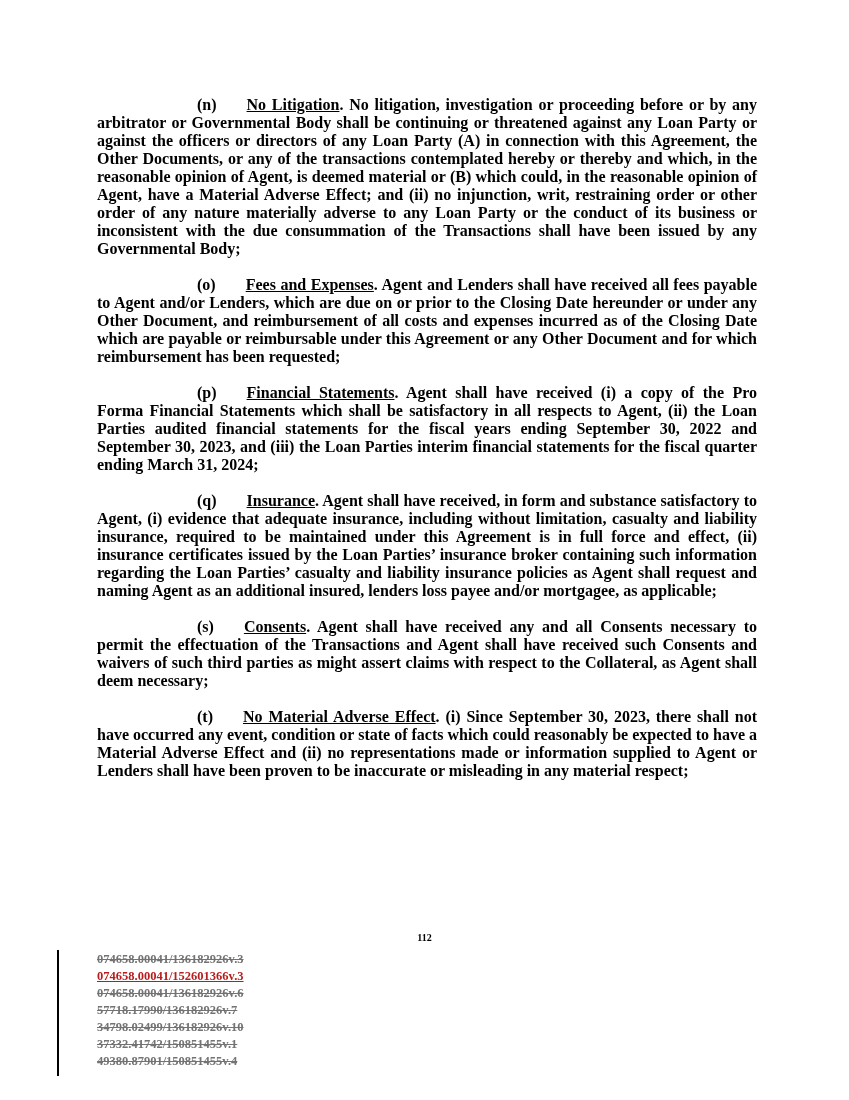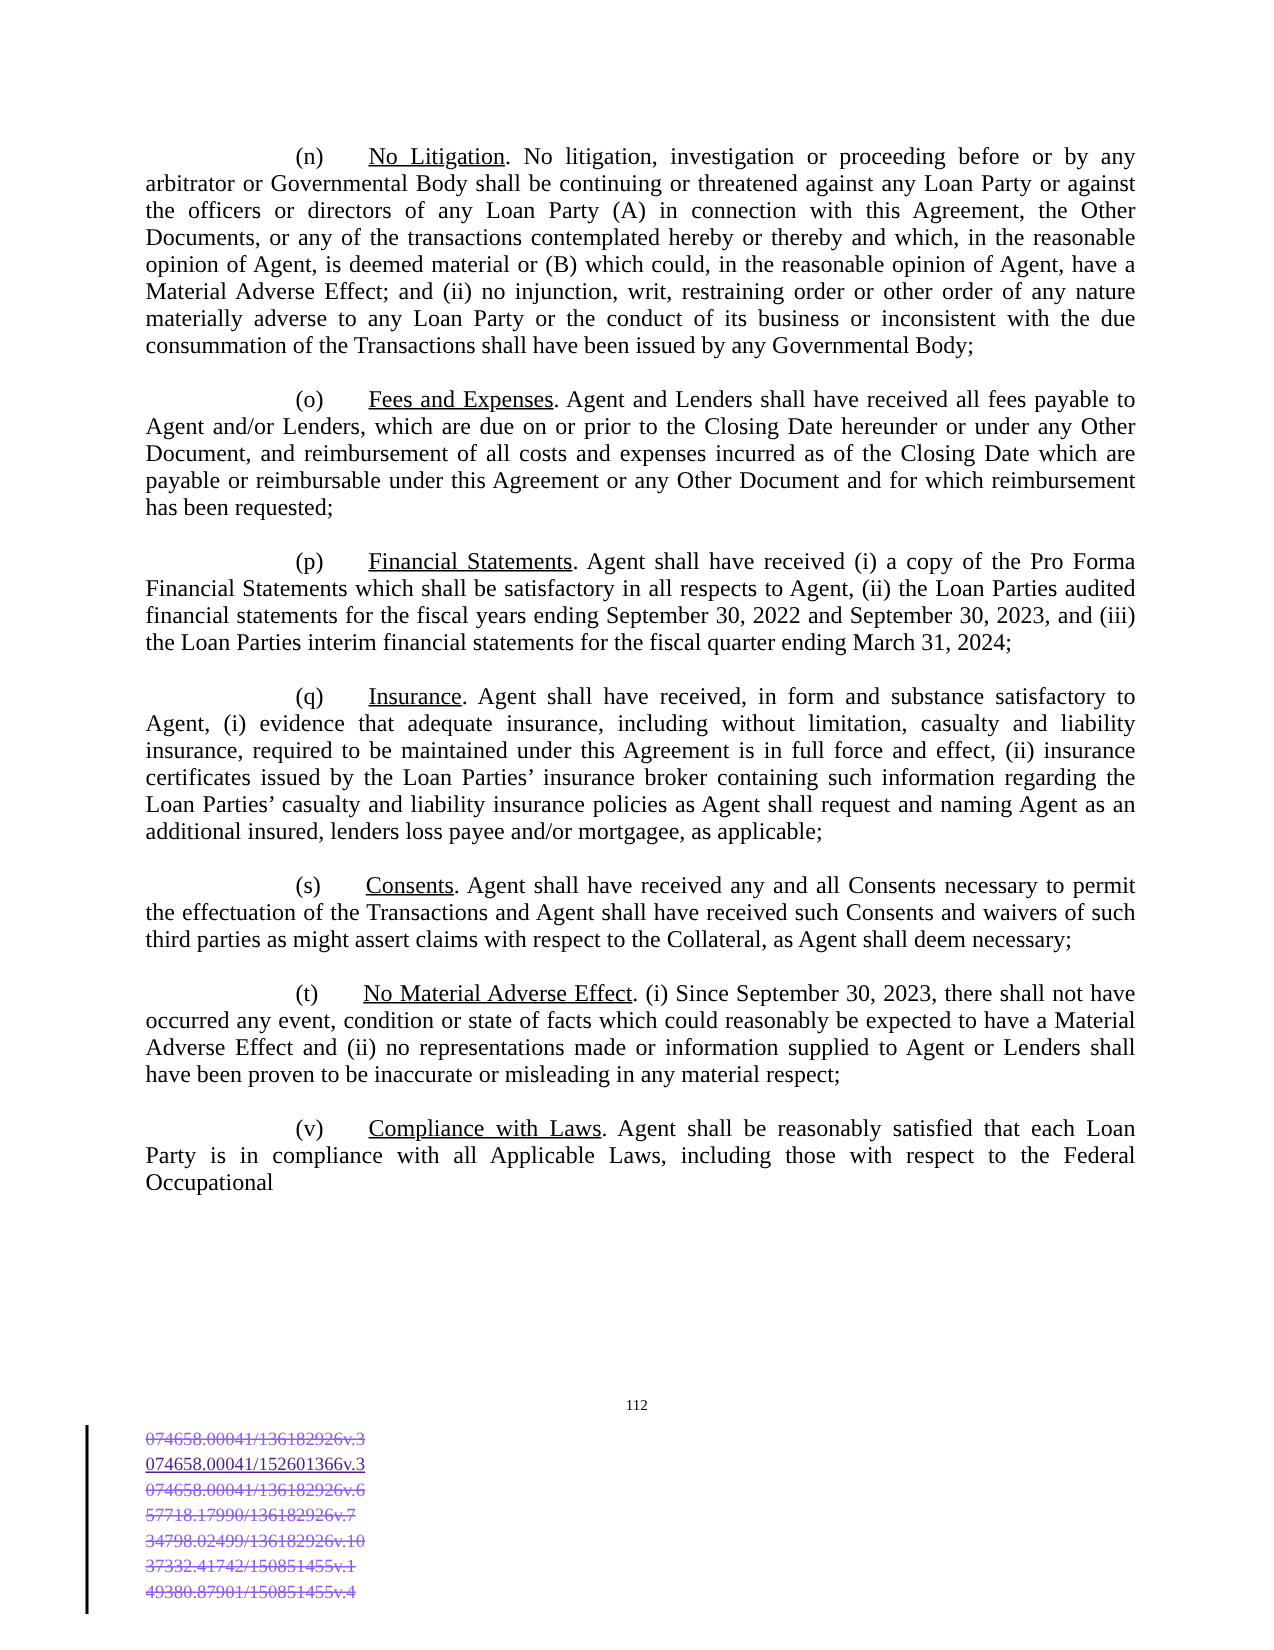--- a/index.html
+++ b/index.html
@@ -1,15 +1,15 @@
 <!DOCTYPE html>
 <html><head>
 <meta charset="utf-8">
 <style>
-  * { margin: 0; padding: 0; box-sizing: border-box; }
+  * { margin: 0; padding: 0; box-sizing: border-box; font-weight: bold; }
   html, body { background: #ffffff; }
   .page {
     position: relative;
     width: 849px;
     height: 1100px;
     margin: 0 auto;
     background: #ffffff;
     color: #000000;
     font-family: "Liberation Serif", serif;
     overflow: hidden;
@@ -39,22 +39,22 @@
     font-size: 10px;
     line-height: 17px;
   }
   .stamps {
     position: absolute;
     left: 97px;
     top: 951px;
     font-size: 12.5px;
     line-height: 17px;
   }
-  .stamp.strike { color: #8b5cf6; text-decoration: line-through; }
-  .stamp.link   { color: #4c1d95; text-decoration: underline; cursor: pointer; }
+  .stamp.strike { color: #737373; text-decoration: line-through; }
+  .stamp.link   { color: #b91c1c; text-decoration: underline; cursor: pointer; }
   .changebar {
     position: absolute;
     left: 57px;
     top: 950px;
     width: 2px;
     height: 126px;
     background: #000000;
   }
 </style>
 </head>
@@ -71,21 +71,20 @@
     <p class="para"><span>(p)</span><span class="tabgap"></span><span class="heading">Financial Statements</span><span>.  Agent shall have received (i) a copy of the Pro Forma Financial Statements which shall be satisfactory in all respects to Agent, (ii) the Loan Parties audited financial statements for the fiscal years ending September 30, 2022 and September 30, 2023, and (iii) the Loan Parties interim financial statements for the fiscal quarter ending March 31, 2024;</span></p>
 
     <p class="para"><span>(q)</span><span class="tabgap"></span><span class="heading">Insurance</span><span>.  Agent shall have received, in form and substance satisfactory to Agent, (i) evidence that adequate insurance, including without limitation, casualty and liability insurance, required to be maintained under this Agreement is in full force and effect, (ii) insurance certificates issued by the Loan Parties’ insurance broker containing such information regarding the Loan Parties’ casualty and liability insurance policies as Agent shall request and naming Agent as an additional insured, lenders loss payee and/or mortgagee, as applicable;</span></p>
 
 
     <p class="para"><span>(s)</span><span class="tabgap"></span><span class="heading">Consents</span><span>.  Agent shall have received any and all Consents necessary to permit the effectuation of the Transactions and Agent shall have received such Consents and waivers of such third parties as might assert claims with respect to the Collateral, as Agent shall deem necessary;</span></p>
 
     <p class="para"><span>(t)</span><span class="tabgap"></span><span class="heading">No Material Adverse Effect</span><span>.  (i) Since September 30, 2023, there shall not have occurred any event, condition or state of facts which could reasonably be expected to have a Material Adverse Effect and (ii) no representations made or information supplied to Agent or Lenders shall have been proven to be inaccurate or misleading in any material respect;</span></p>
 
 
-    <p class="para"><span>(v)</span><span class="tabgap"></span><span class="heading">Compliance with Laws</span><span>.  Agent shall be reasonably satisfied that each Loan Party is in compliance with all Applicable Laws, including those with respect to the Federal Occupational</span></p>
 
   </main>
 
   <div class="page-number">112</div>
 
   <div class="changebar"></div>
 
   <div class="stamps">
     <div class="stamp strike">074658.00041/136182926v.3</div>
     <div class="stamp link">074658.00041/152601366v.3</div>

